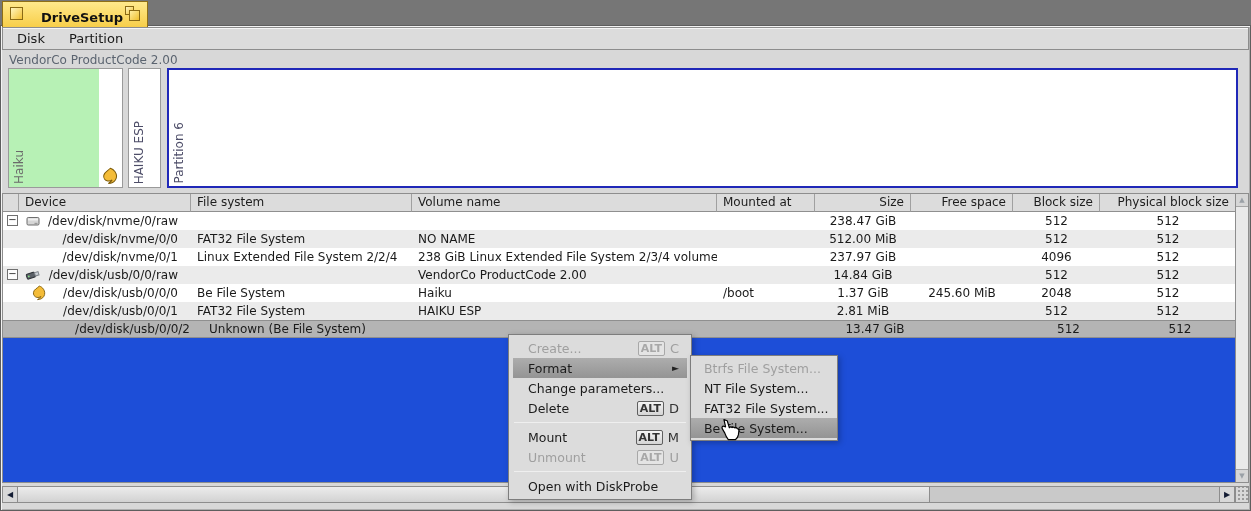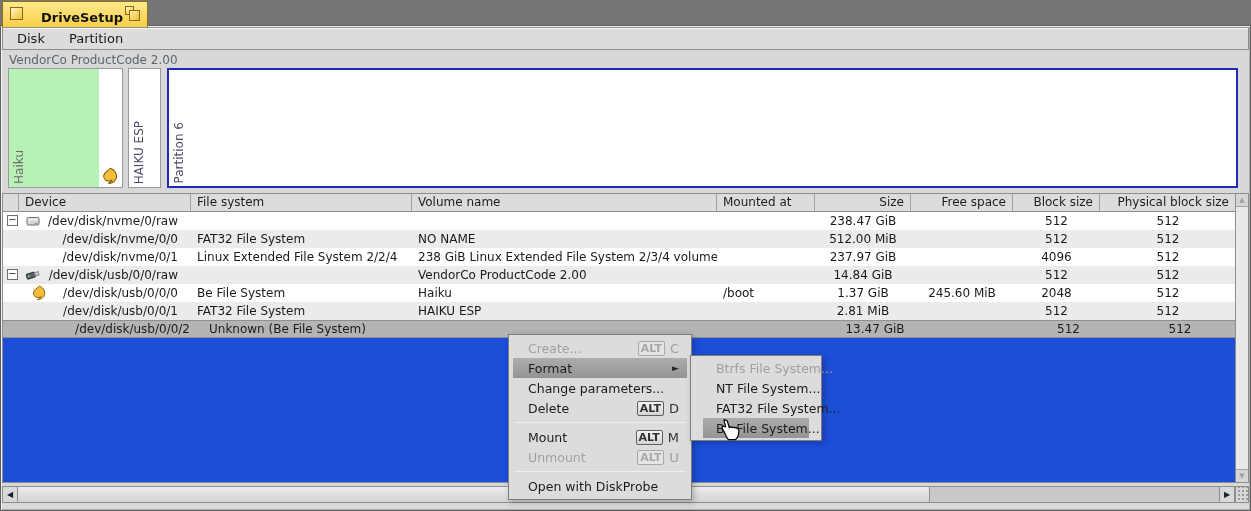--- a/index.html
+++ b/index.html
@@ -76,21 +76,21 @@
          background:linear-gradient(#ececec,#d2d2d2); border-right:1px solid #8d8d8d; }
   .grip { position:absolute; left:1235px; top:486px; width:14px; height:17px; background:#d8d8d8;
          border:1px solid #8d8d8d;
          background-image:radial-gradient(#9a9a9a 1px, transparent 1.2px);
          background-size:4px 4px; background-position:1px 2px; }
 
   
   .menu { position:absolute; background:var(--menu-bg,#dcdcdc); border:1px solid #7d7d7d;
          box-shadow:2px 2px 6px rgba(0,0,0,.25); padding:3px 4px; z-index:50; }
   #context-menu { left:508px; top:334px; width:184px; }
-  #format-submenu { left:690px; top:355px; width:132px; padding:2px 12px; }
+  #format-submenu { left:690px; top:355px; width:148px; padding:2px 0; }
   .mitem { height:20px; display:flex; align-items:center; font-size:12.5px;
          padding:0 8px 0 15px; color:#1b1b1b; position:relative; }
   #format-submenu .mitem { padding:0 4px 0 13px; }
   .mitem.hl { background:linear-gradient(var(--menu-hl,#adadad),#949494); }
   .mitem.disabled { color:#9f9f9f; }
   .mitem .lbl { flex:1; white-space:nowrap; }
   .mshort { display:flex; align-items:center; gap:5px; }
   .altbox { font-size:11px; font-weight:bold; border:1px solid #5f5f5f; border-radius:2px;
          background:linear-gradient(#f4f4f4,#d4d4d4); padding:1px 2px; line-height:1; color:#333; }
   .mitem.disabled .altbox { border-color:#a8a8a8; color:#a8a8a8; background:#e4e4e4; }

